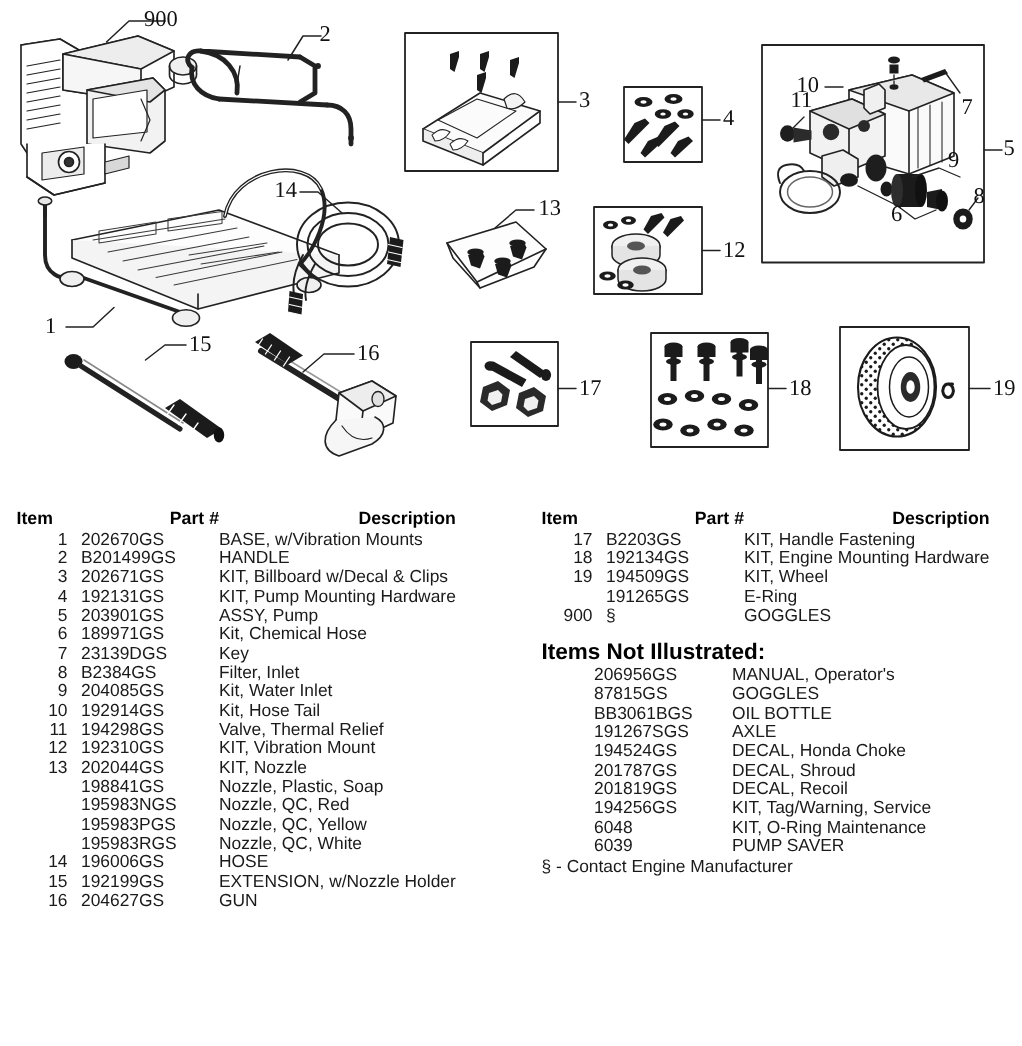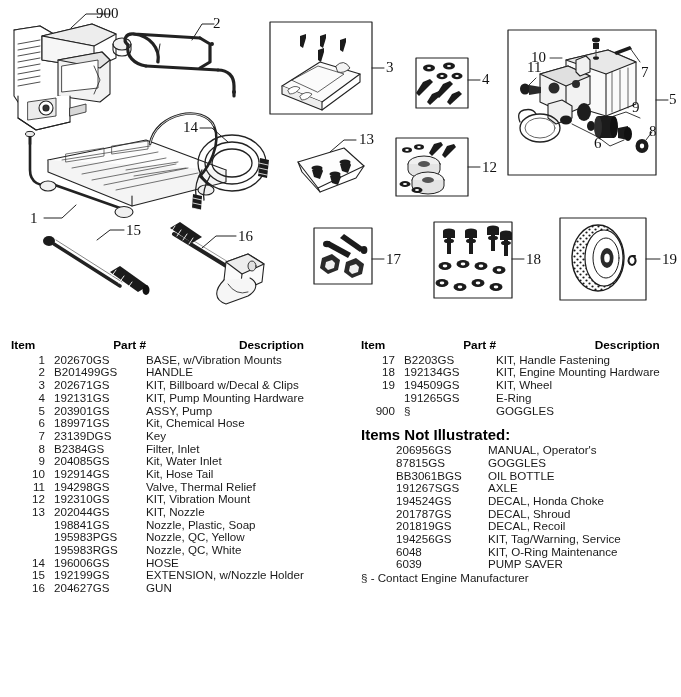--- a/index.html
+++ b/index.html
@@ -596,20 +596,25 @@
             <td class="col-part">202044GS</td>
             <td class="col-desc">KIT, Nozzle</td>
           </tr>
           <tr>
             <td class="col-item"></td>
             <td class="col-part">198841GS</td>
             <td class="col-desc">Nozzle, Plastic, Soap</td>
           </tr>
           <tr>
             <td class="col-item"></td>
+            <td class="col-part">195983NGS</td>
+            <td class="col-desc">Nozzle, QC, Red</td>
+          </tr>
+          <tr>
+            <td class="col-item"></td>
             <td class="col-part">195983PGS</td>
             <td class="col-desc">Nozzle, QC, Yellow</td>
           </tr>
           <tr>
             <td class="col-item"></td>
             <td class="col-part">195983RGS</td>
             <td class="col-desc">Nozzle, QC, White</td>
           </tr>
           <tr>
             <td class="col-item">14</td>

